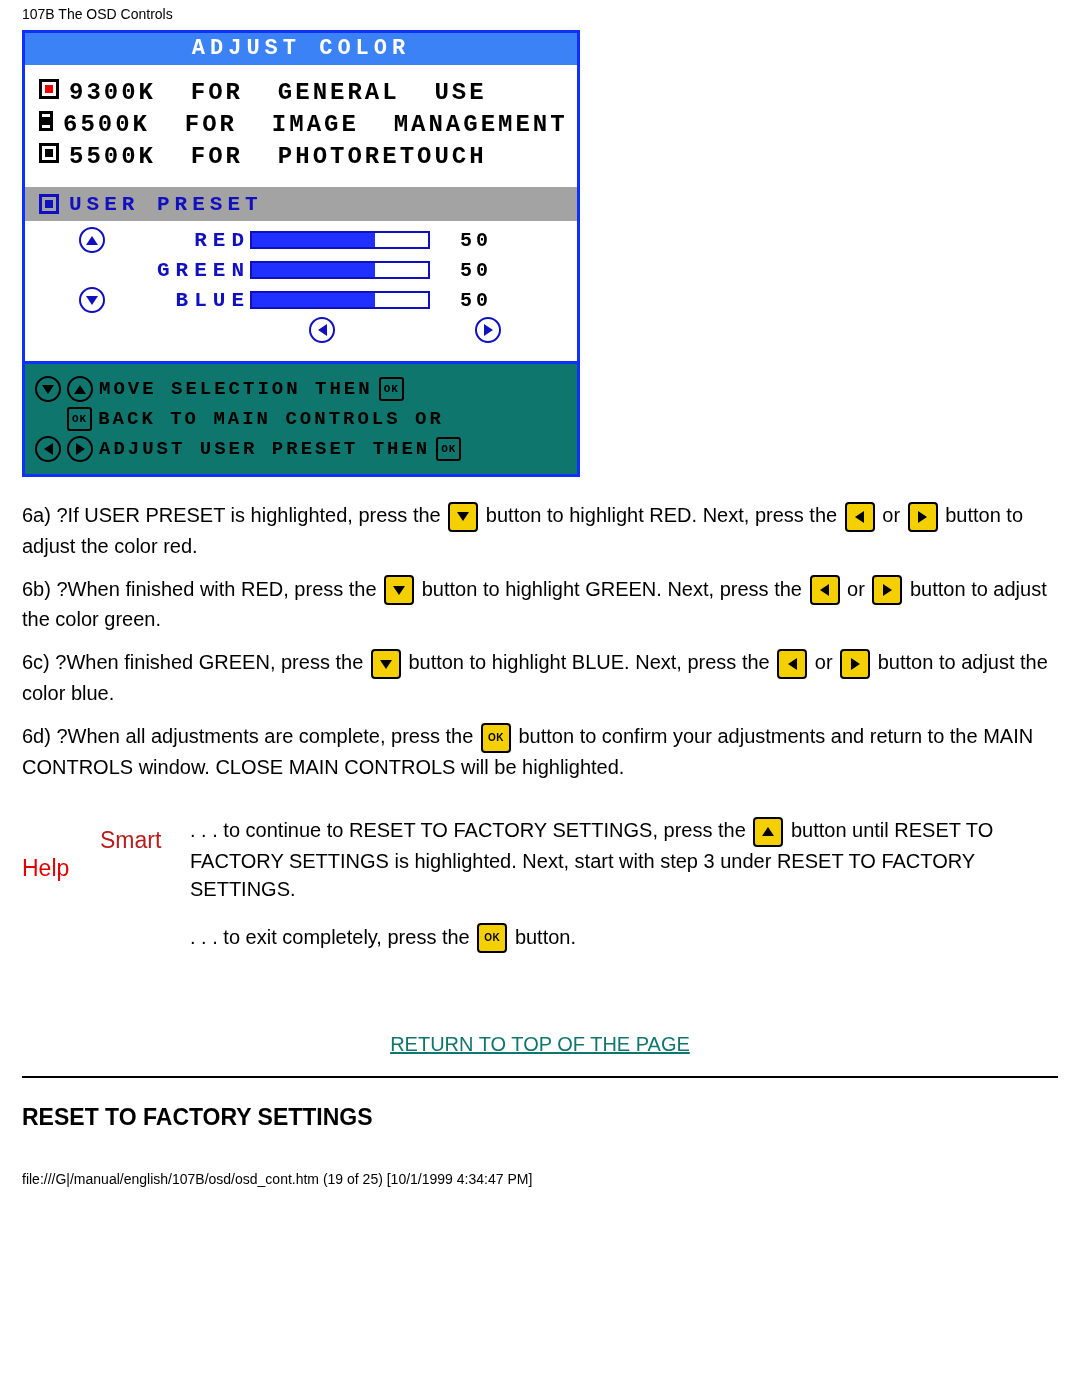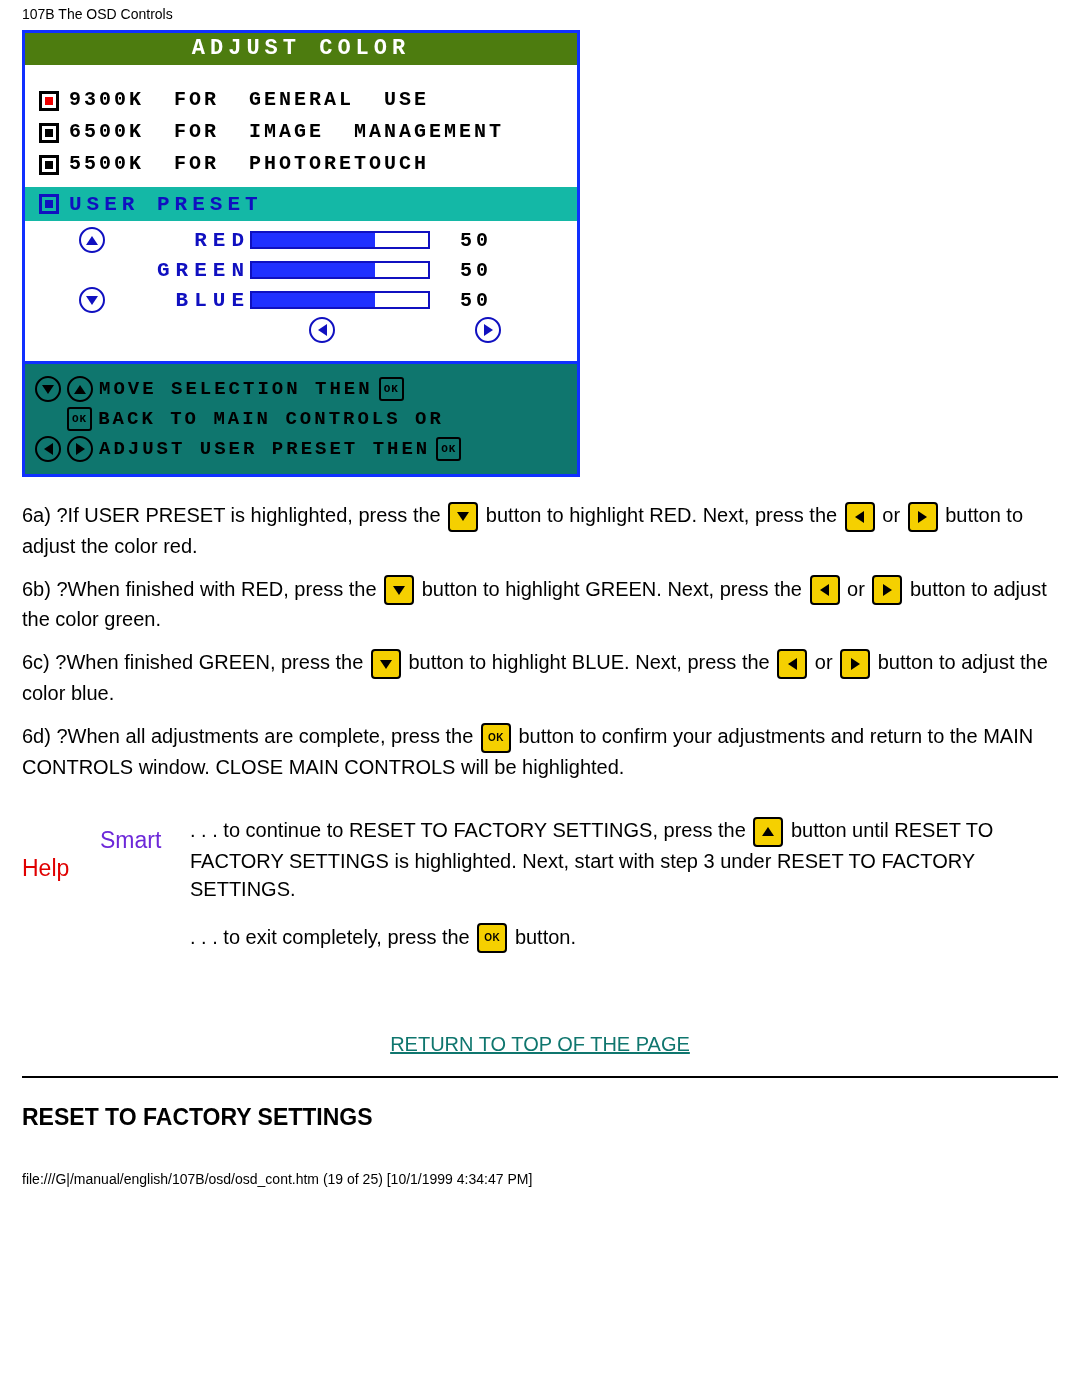--- a/index.html
+++ b/index.html
@@ -23,54 +23,54 @@
   
   .osd {
     width: 558px;
     border: 3px solid #1030ff;
     font-family: "Courier New", monospace;
     font-weight: 700;
     letter-spacing: 3px;
     box-sizing: border-box;
   }
   .osd .title-bar {
-    background: #4d7c0f;
+    background: #3b82f6;
     color: #fff;
     text-align: center;
     font-size: 22px;
     padding: 3px 0 4px 0;
     letter-spacing: 5px;
   }
   .osd .body {
     background: #fff;
     padding: 14px 10px 8px 14px;
   }
   .row {
     display: flex;
-    align-items: flex-end;
-    font-size: 20px;
+    align-items: flex-start;
+    font-size: 24px;
     height: 32px;
   }
   .radio {
     width: 20px; height: 20px;
     border: 3px solid #000;
     margin-right: 10px;
     box-sizing: border-box;
     display: flex; align-items: center; justify-content: center;
   }
   .radio.sel .dot {
     width: 8px; height: 8px; background: #f00000;
   }
   .radio .dot-blk {
     width: 8px; height: 8px; background: #000;
   }
   .temp-label { white-space: pre; }
 
   .user-preset {
-    background: #14b8a6;
+    background: #a3a3a3;
     margin: 12px -10px 0 -14px;
     padding: 2px 10px 2px 14px;
     color: #1010c0;
     font-size: 21px;
     height: 30px;
     display: flex; align-items: center;
     letter-spacing: 5px;
   }
   .user-preset .radio { border-color:#1010c0; }
   .user-preset .radio .dot-blk { background:#1010c0; }
@@ -139,21 +139,21 @@
   .ybtn .tri-down { border-top-color:#000;}
   .ybtn .tri-left { border-right-color:#000;}
   .ybtn .tri-right{ border-left-color:#000;}
   .ybtn.ok { font-size:10px; font-weight:700; letter-spacing:0.5px; color:#000; font-family: Arial,sans-serif;}
 
   .smart-help {
     display:flex; align-items:flex-start; gap: 18px; margin-top: 6px;
     font-size: 20px; line-height:1.4;
   }
   .smart-help .lbl { color:#e00000; font-size: 23px; padding-top: 28px;}
-  .smart-help .lbl2 { color:#6d28d9; font-size: 23px;}
+  .smart-help .lbl2 { color:#b91c1c; font-size: 23px;}
   .smart-help .col { flex:1; }
 
   .toplink { display:block; text-align:center; color:#0f766e; text-decoration:underline; font-size:20px; margin: 60px 0 20px 0;}
   hr.sep { border:none; border-top:2px solid #000; margin: 10px 0 26px 0;}
   .section-h { font-weight:700; font-size:23px; }
 
   .foot { font-size:14px; margin-top: 40px; }
 </style>
 </head>
 <body>

